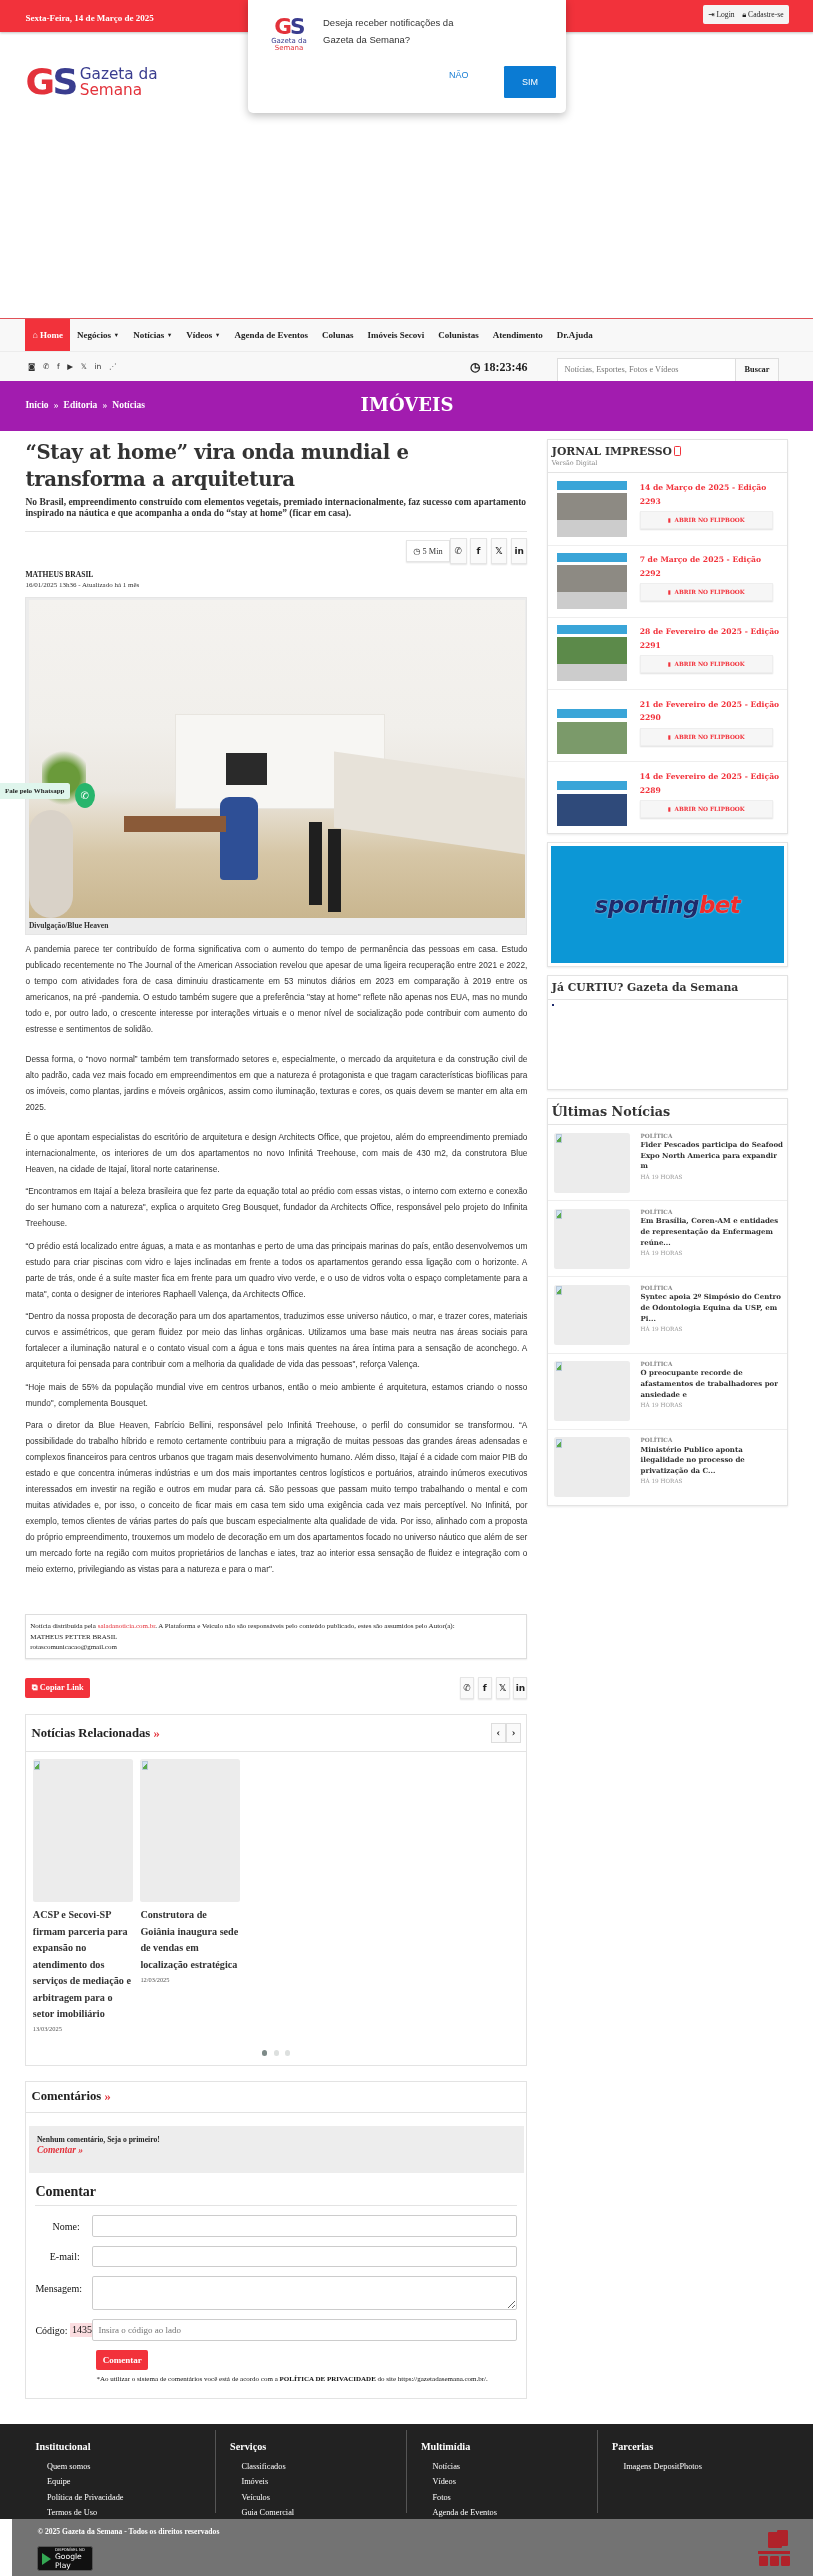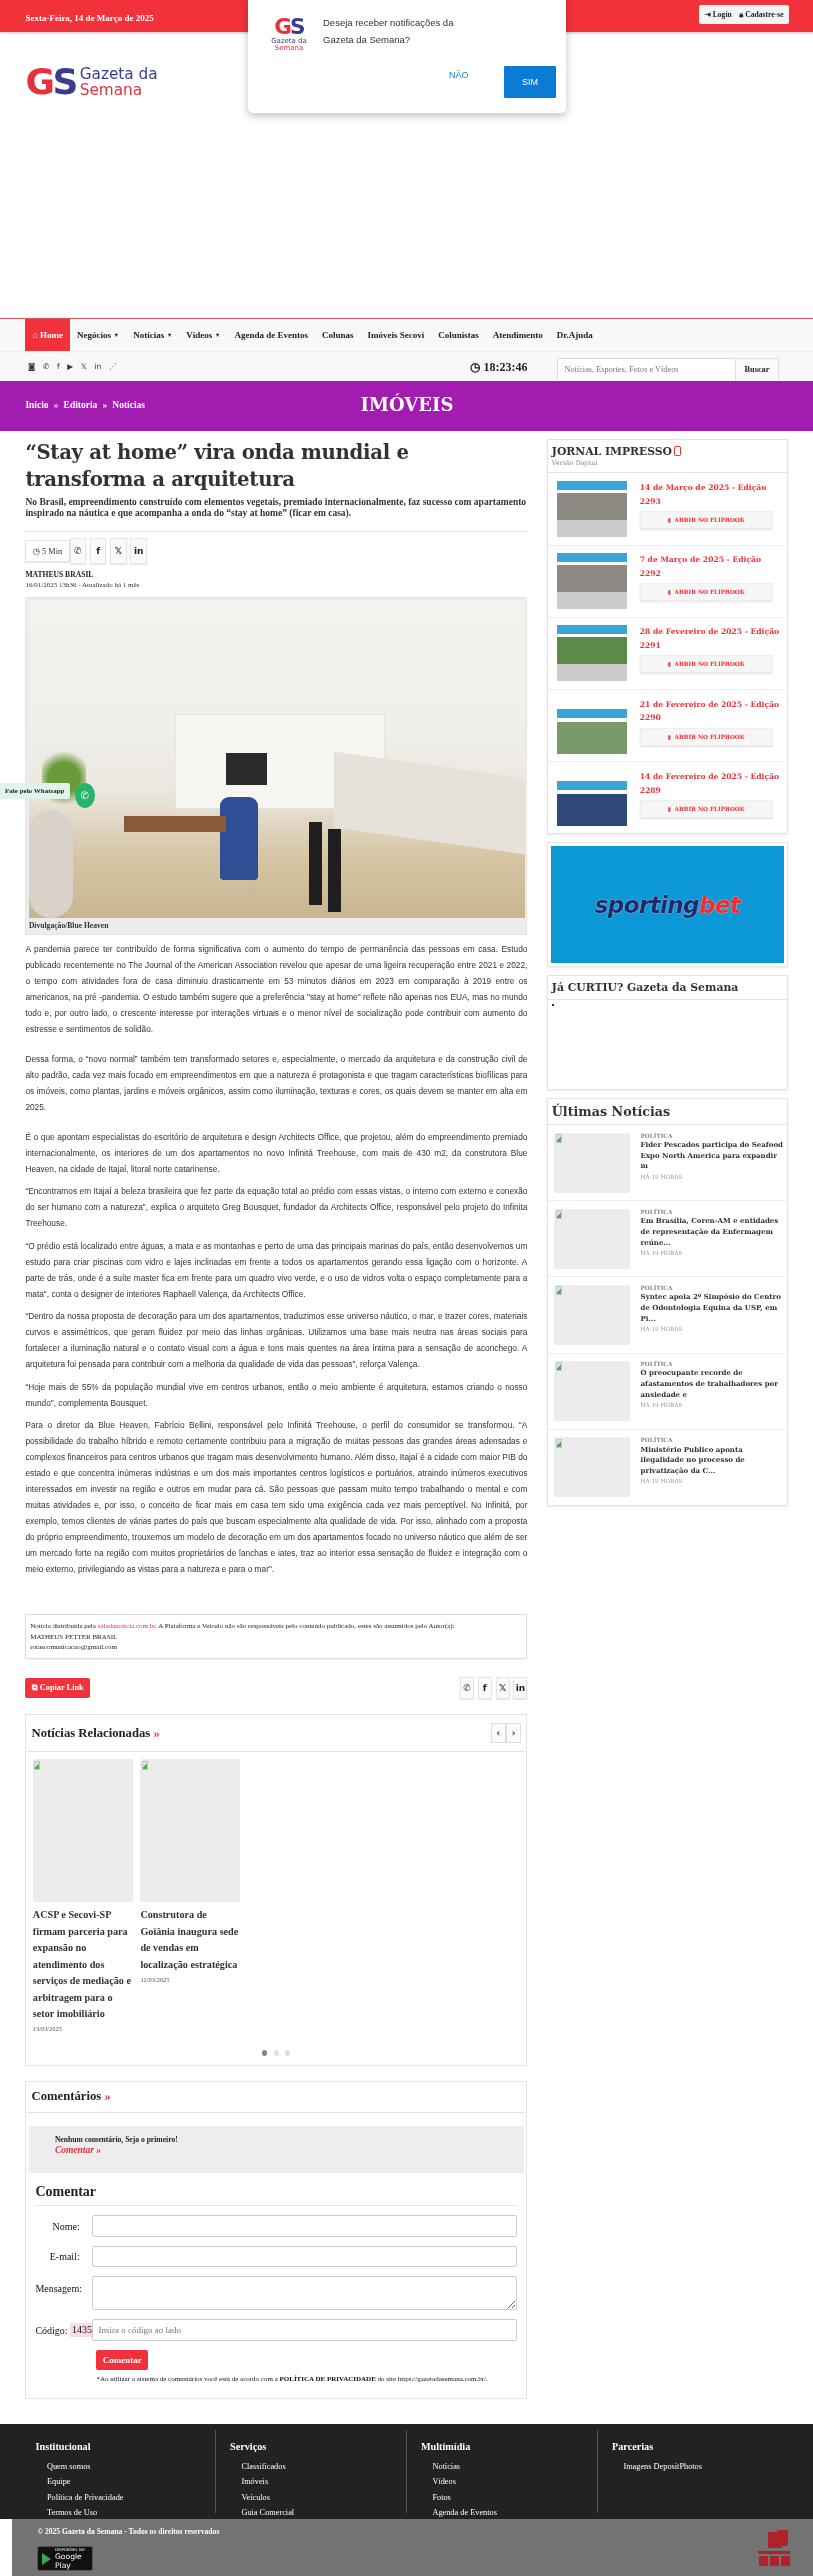--- a/index.html
+++ b/index.html
@@ -1,20 +1,20 @@
 <!DOCTYPE html>
 <html style="font-size:10.2px"><head>
 <meta charset="utf-8">
 <style>
 *{box-sizing:border-box;margin:0;padding:0}
 body{width:814px;height:2576px;background:#fff;font-family:"DejaVu Serif",serif;color:#333;position:relative;overflow:hidden}
 a{color:inherit;text-decoration:none}
 .topbar{height:32px;background:#f2323b;box-shadow:0 1.3px 2.5px rgba(0,0,0,.25);position:relative}
 .topbar .date{position:absolute;left:25.4px;top:10.8px;color:#fff;font-family:"Liberation Serif",serif;font-weight:bold;font-size:9px}
-.topbar .auth{position:absolute;right:25.4px;top:5.1px;background:#f4f4f4;border-radius:1.9px;height:19px;padding:0 5.1px;display:flex;align-items:center;gap:7.6px;font-family:"Liberation Serif",serif;font-size:7.6px;font-weight:bold;color:#222}
+.topbar .auth{position:absolute;right:25.4px;top:5.1px;background:#f4f4f4;border-radius:1.9px;height:19px;padding:0 5.1px;display:flex;align-items:center;gap:7.6px;font-family:"Liberation Serif",serif;font-size:7.6px;font-weight:normal;color:#222}
 .header-logo{position:absolute;left:25.4px;top:64px;display:flex;align-items:center;gap:3.8px}
 .gs-mark{font-family:"DejaVu Sans",sans-serif;font-weight:bold;font-size:36px;letter-spacing:-2.5px;color:#3a3d8f;line-height:1}
 .gs-mark span{color:#e3323b}
 .logo-text{font-family:"DejaVu Sans",sans-serif;font-size:15.3px;line-height:16.5px}
 .logo-text .l1{color:#3a3d8f}
 .logo-text .l2{color:#e3323b}
 .notif{position:absolute;left:248px;top:0;width:318px;height:113px;background:#fff;border-radius:0 0 5.1px 5.1px;box-shadow:0 2.5px 9px rgba(0,0,0,.25);z-index:10}
 .notif .nlogo{position:absolute;left:19px;top:16px;width:44px;height:48px;text-align:center}
 .notif .nlogo .gs-mark{font-size:21.6px;letter-spacing:-1.9px}
 .notif .nlogo .small{font-family:"DejaVu Sans",sans-serif;font-size:7px;line-height:7.6px;color:#3a3d8f}
@@ -33,21 +33,21 @@
 .search input{flex:1;border:none;padding:0 6.4px;font-family:"Liberation Serif",serif;font-size:8.3px;color:#555;background:#fff}
 .search button{width:43px;border:none;border-left:0.6px solid #ddd;background:#fafafa;font-family:"Liberation Serif",serif;font-weight:bold;font-size:8.3px;color:#222}
 .crumbbar{position:absolute;top:381px;left:0;width:814px;height:50px;background:#a21caf}
 .crumbs{position:absolute;left:25.4px;top:19px;font-family:"Liberation Serif",serif;font-weight:bold;font-size:9.5px;color:#fff}
 .crumbs .sep{margin:0 5.1px;font-weight:normal}
 .section-title{position:absolute;left:0;width:814px;top:12.7px;text-align:center;font-family:"DejaVu Serif",serif;font-weight:bold;font-size:18px;color:#fff}
 .main{position:absolute;left:25.4px;top:439px;width:502px}
 .title{font-family:"DejaVu Serif",serif;font-weight:bold;font-size:19.7px;line-height:27px;color:#333;letter-spacing:-0.3px}
 .lead{margin-top:3.8px;font-family:"Liberation Serif",serif;font-weight:bold;font-size:9.5px;line-height:11.4px;color:#333}
 .hr{border-top:0.6px solid #e5e5e5;margin:11.4px 0 6.4px}
-.metarow{display:flex;justify-content:flex-start;align-items:center}
+.metarow{display:flex;justify-content:flex-end;align-items:center}
 .readtime{border:0.6px solid #e5e5e5;padding:5.1px 6.4px;font-family:"Liberation Serif",serif;font-size:8.3px;box-shadow:0 0.6px 1.3px rgba(0,0,0,.1)}
 .share{display:flex;gap:3.8px}
 .share .btn{width:16.5px;height:25.4px;border:0.6px solid #e5e5e5;display:flex;align-items:center;justify-content:center;font-family:"DejaVu Sans",sans-serif;font-size:9px;font-weight:bold;color:#222;background:#fafafa;box-shadow:0 0.6px 1.3px rgba(0,0,0,.1)}
 .author{margin-top:6px;font-family:"Liberation Serif",serif;font-weight:bold;font-size:7.6px;color:#222}
 .date{font-family:"Liberation Serif",serif;font-size:7px;color:#333;margin-top:2.5px}
 .photo{margin-top:7.6px;width:502px;border:0.6px solid #e5e5e5;background:#ececec;padding:2.5px}
 .photo .img{width:496px;height:318px;position:relative;overflow:hidden;background:linear-gradient(180deg,#f4f2ef 0%,#f1efeb 40%,#ebe7e0 60%,#d6c6a6 80%,#c9b68f 100%)}
 .photo .cap{font-family:"Liberation Serif",serif;font-weight:bold;font-size:7.6px;padding:2.5px 0 1.3px;color:#333}
 .wa-float{position:absolute;left:0;top:783px;display:flex;align-items:flex-start;gap:5px;z-index:5}
 .wa-float .lbl{background:#dff5ec;padding:3.8px 5.1px;font-family:"Liberation Serif",serif;font-weight:bold;font-size:7px;color:#222;border-radius:0 2.5px 2.5px 0}
@@ -67,21 +67,21 @@
 .arrows div{width:15.3px;height:20.3px;border:0.6px solid #ddd;display:flex;align-items:center;justify-content:center;font-weight:bold;font-size:9px;color:#222;background:#fafafa}
 .rel-grid{display:flex;gap:7.6px;padding:7.6px 0 0 6.4px}
 .rel{width:100px}
 .rel .th{height:143px;background:#ececec;border-radius:2.5px;position:relative}
 .broken{position:absolute;left:1.3px;top:1.3px;width:6.4px;height:9px;border:0.6px solid #b9c9d9;background:linear-gradient(135deg,#cfe2f3 50%,#5aaa4c 50%)}
 .rel .t{font-family:"Liberation Serif",serif;font-weight:bold;font-size:10.2px;line-height:16.5px;color:#333;margin-top:5.1px}
 .rel .d{font-family:"Liberation Serif",serif;font-size:6.4px;color:#555;margin-top:2.5px}
 .dots{display:flex;justify-content:center;gap:6.4px;padding:18px 0 9px}
 .dots span{width:5.1px;height:5.1px;border-radius:50%;background:#dde0df}
 .dots span.on{background:#7d8a88}
-.nocom{background:#ededed;margin:12.7px 2.5px 0;padding:9px 26px 18px;font-family:"Liberation Serif",serif}
+.nocom{background:#ededed;margin:12.7px 2.5px 0;padding:9px 8px 18px;font-family:"Liberation Serif",serif}
 .nocom .a{font-weight:bold;font-size:7.6px;color:#222}
 .nocom .b{font-style:italic;font-weight:bold;font-size:9.5px;color:#e3323b;margin-top:2.5px}
 .form{padding:11.4px 9px 12.7px}
 .form h4{font-family:"Liberation Serif",serif;font-weight:bold;font-size:14px;color:#222;border-bottom:0.6px solid #e3e3e3;padding-bottom:5.1px}
 .frow{display:flex;align-items:center;margin-top:9px}
 .frow label{width:57px;text-align:right;padding-right:12.7px;font-family:"Liberation Serif",serif;font-weight:normal;font-size:10px;color:#111}
 .frow input,.frow textarea{flex:1;height:21.6px;border:0.6px solid #ccc;border-radius:1.9px;font-family:"Liberation Serif",serif;font-size:9px;padding:0 5.1px;background:#fff}
 .frow textarea{height:34px;resize:vertical}
 .code{background:#fbdde0;padding:1.3px 1.9px;margin-left:2.5px}
 .submit{margin-left:61px;margin-top:9px;background:#f2323b;color:#fff;border:none;font-family:"Liberation Serif",serif;font-weight:bold;font-size:9px;padding:5.1px 6.4px;border-radius:1.9px}

